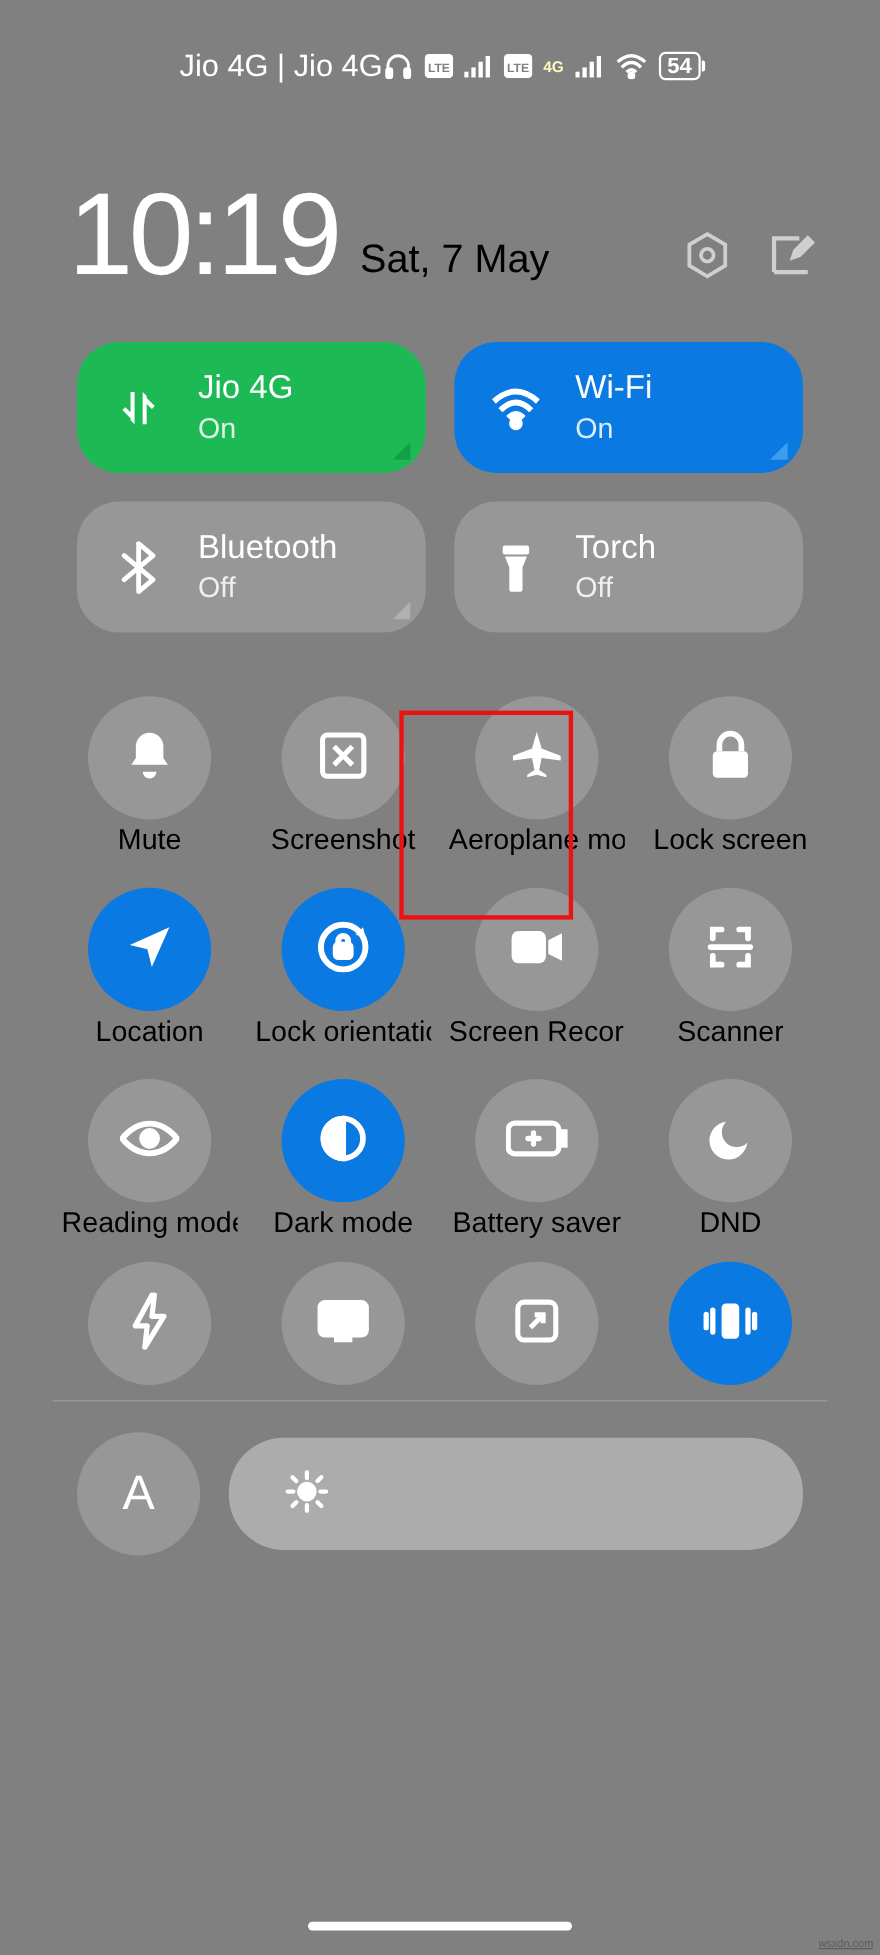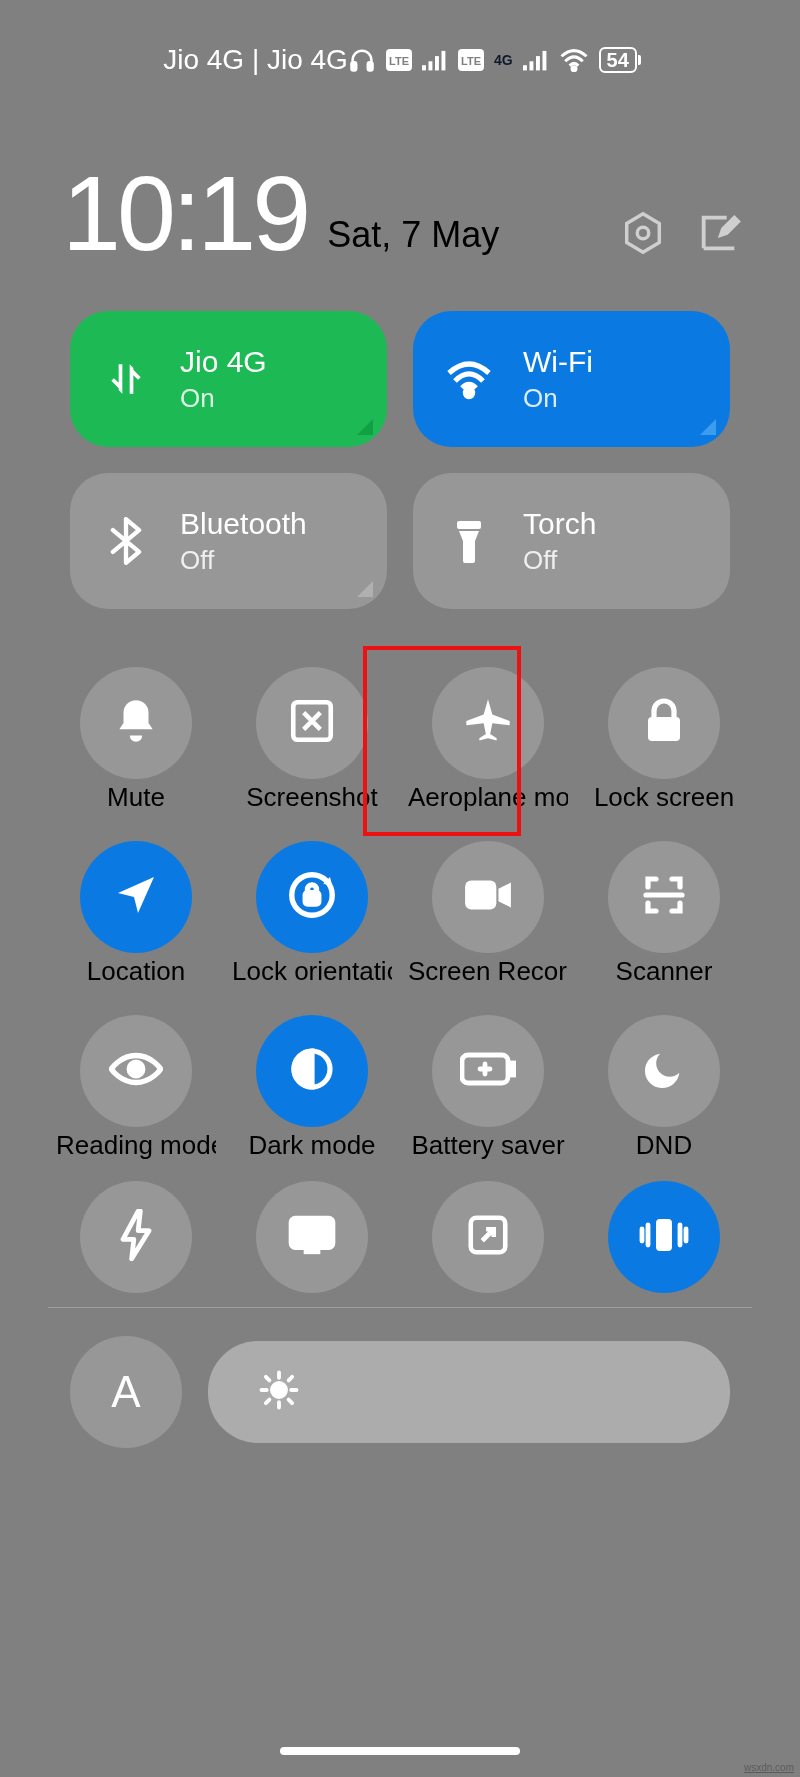--- a/index.html
+++ b/index.html
@@ -38,21 +38,21 @@
   .header-icons svg { width:46px; height:46px; }
 
   .tiles-large {
     display: grid;
     grid-template-columns: 1fr 1fr;
     gap: 26px;
     padding: 45px 70px 0 70px;
   }
   .tile {
     border-radius: 38px;
-    height: 136px;
+    height: 119px;
     padding: 0 30px;
     display: flex;
     align-items: center;
     gap: 28px;
     position: relative;
   }
   .tile .tile-ico { width:52px; display:flex; justify-content:center; }
   .tile-text { display:flex; flex-direction:column; }
   .tile-title { font-size: 30px; font-weight: 500; }
   .tile-sub { font-size: 26px; opacity: 0.85; margin-top:4px; }
@@ -150,21 +150,21 @@
           <rect x="10" y="5" width="3" height="11"></rect>
           <rect x="15" y="1" width="3" height="15"></rect>
         </svg>
     </span>
     <span class="ico">
       <svg width="26" height="22" viewBox="0 0 26 22">
           <rect width="26" height="22" rx="4" fill="#fff"></rect>
           <text x="13" y="16" font-size="11" font-weight="700" text-anchor="middle" fill="#808080">LTE</text>
         </svg>
     </span>
-    <span class="ico" style="color:#0f172a;font-size:14px;font-weight:600;">4G</span>
+    <span class="ico" style="color:#fef9c3;font-size:14px;font-weight:600;">4G</span>
     <span class="ico">
       <svg width="26" height="22" viewBox="0 0 20 16" fill="#fff">
           <rect x="0" y="12" width="3" height="4"></rect>
           <rect x="5" y="9" width="3" height="7"></rect>
           <rect x="10" y="5" width="3" height="11"></rect>
           <rect x="15" y="1" width="3" height="15"></rect>
         </svg>
     </span>
     <span class="ico">
       <svg width="30" height="24" viewBox="0 0 24 18" fill="none" stroke="#fff" stroke-width="2.4">

